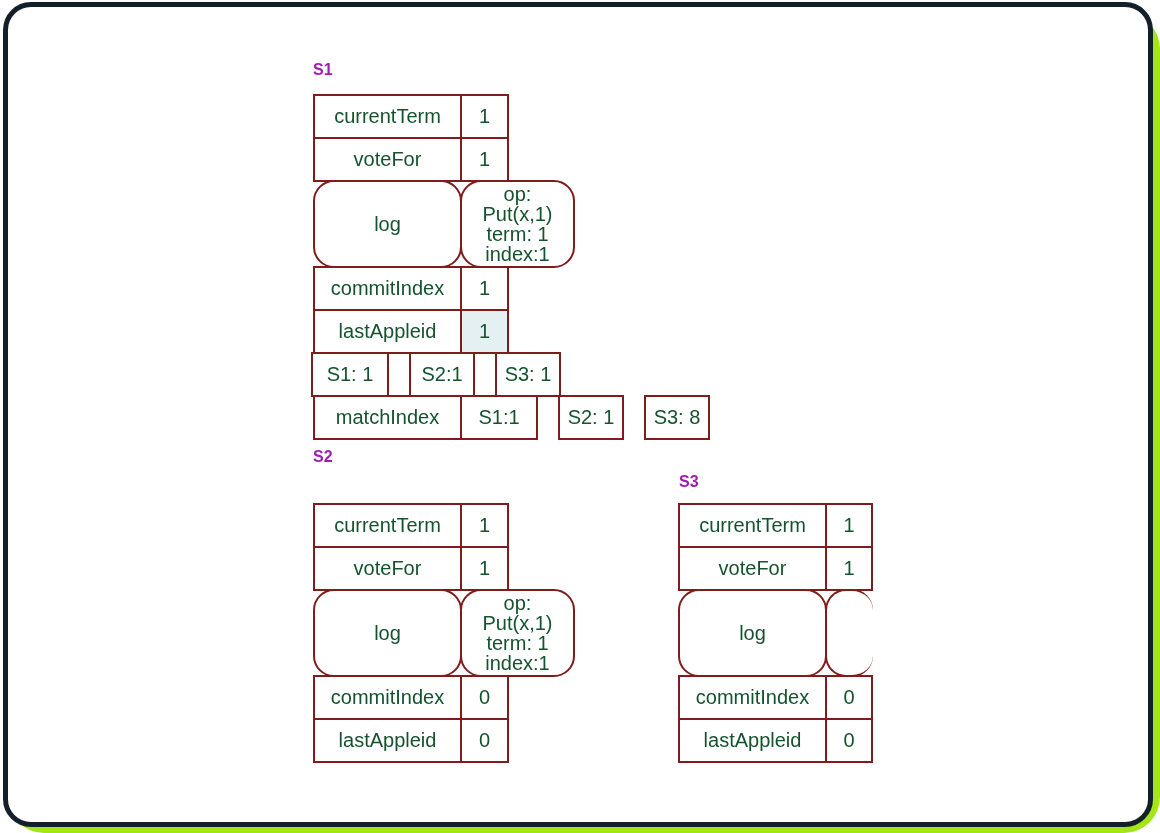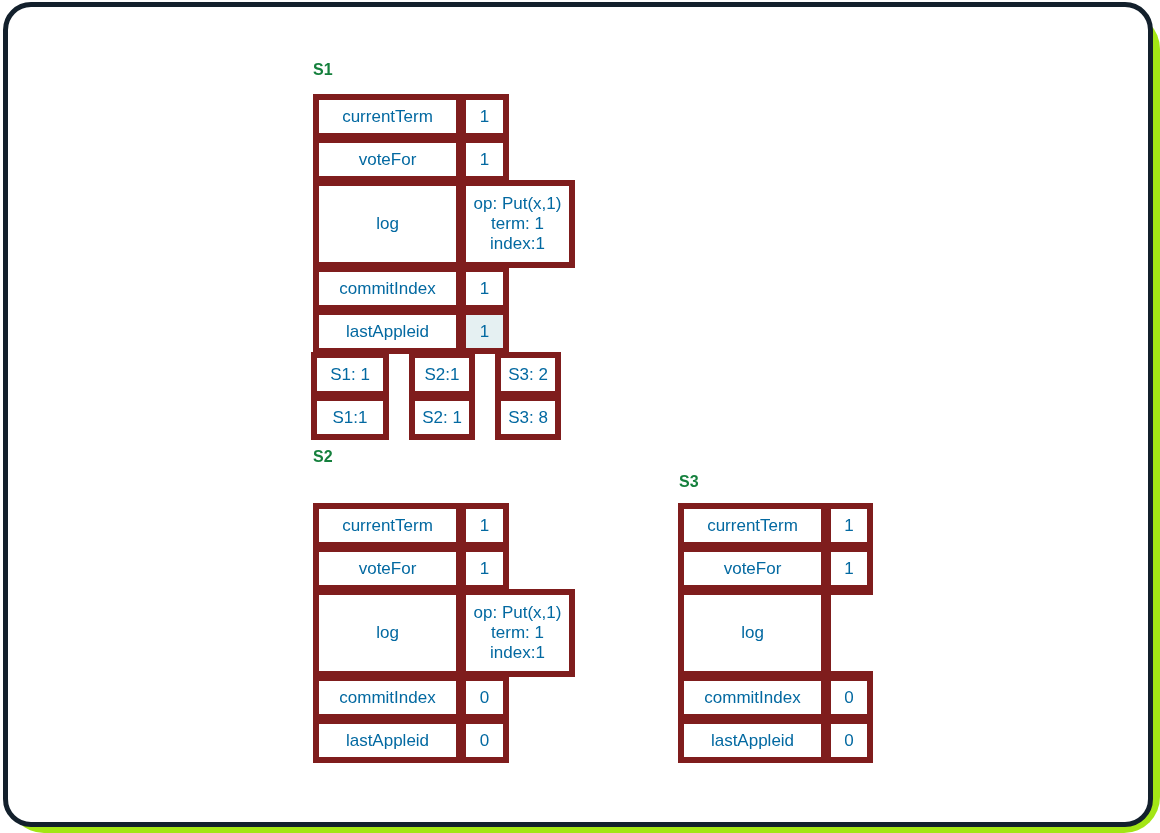--- a/index.html
+++ b/index.html
@@ -12,40 +12,40 @@
     position:absolute;left:8px;top:13px;right:0;bottom:0;
     background:#a3e615;border-radius:36px;
   }
   .card{
     position:absolute;left:3px;top:2px;right:7px;bottom:6px;
     background:#ffffff;border:5px solid #13202c;border-radius:28px;
   }
   .stage{position:absolute;inset:0;}
   
   .t-title{
-    position:absolute;font-size:16px;font-weight:bold;color:#15803d;
+    position:absolute;font-size:16px;font-weight:bold;color:#a21caf;
     line-height:20px;letter-spacing:0.2px;
   }
   .tbl{position:absolute;}
   .row{display:flex;align-items:stretch;}
   .row + .row{margin-top:-2px;}
   .cell{
-    box-sizing:border-box;border:6px solid #7f1d1d;background:#ffffff;
+    box-sizing:border-box;border:2px solid #7f1d1d;background:#ffffff;
     display:flex;align-items:center;justify-content:center;
-    font-size:17px;color:#0369a1;text-align:center;
+    font-size:20px;color:#14532d;text-align:center;
   }
   .lbl{width:149px;}
   .val{margin-left:-2px;}
   .w49{width:49px;}
   .w69{width:78px;}
   .w66{width:66px;}
   .w48{width:48px;}
   .gap3{margin-left:20px;}
   .h45{height:45px;}
-  .h88{height:88px;}
+  .h88{height:88px;border-radius:21px;}
   .logbox{width:115px;flex-direction:column;line-height:20px;padding:2px 4px;}
   .hl{background:#e5f0f2;}
   .no-right{border-right:none;}
 </style>
 </head>
 <body>
 
 <div class="green-backdrop"></div>
 <div class="card"></div>
 
@@ -73,23 +73,24 @@
       <div class="cell lbl h45">commitIndex</div>
       <div class="cell val w49 h45">1</div>
     </div>
     <div class="row">
       <div class="cell lbl h45">lastAppleid</div>
       <div class="cell val w49 h45 hl">1</div>
     </div>
     <div class="row">
       <div class="cell val w69 h45">S1: 1</div>
       <div class="cell w66 h45 gap3">S2:1</div>
-      <div class="cell w66 h45 gap3">S3: 2</div>
+      <div class="cell w66 h45 gap3">S3: 1</div>
     </div>
     <div class="row">
+      <div class="cell lbl h45">matchIndex</div>
       <div class="cell val w69 h45">S1:1</div>
       <div class="cell w66 h45 gap3">S2: 1</div>
       <div class="cell w66 h45 gap3">S3: 8</div>
     </div>
   </div>
 
   <div class="t-title" style="left:313px;top:447px;">S2</div>
   <div class="tbl" style="left:313px;top:503px;">
     <div class="row">
       <div class="cell lbl h45">currentTerm</div>

